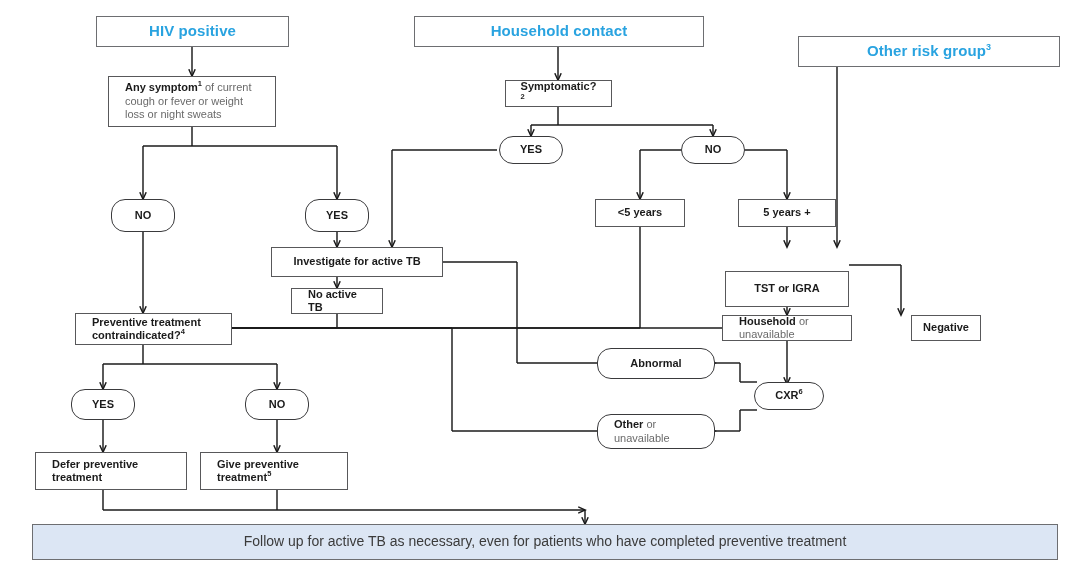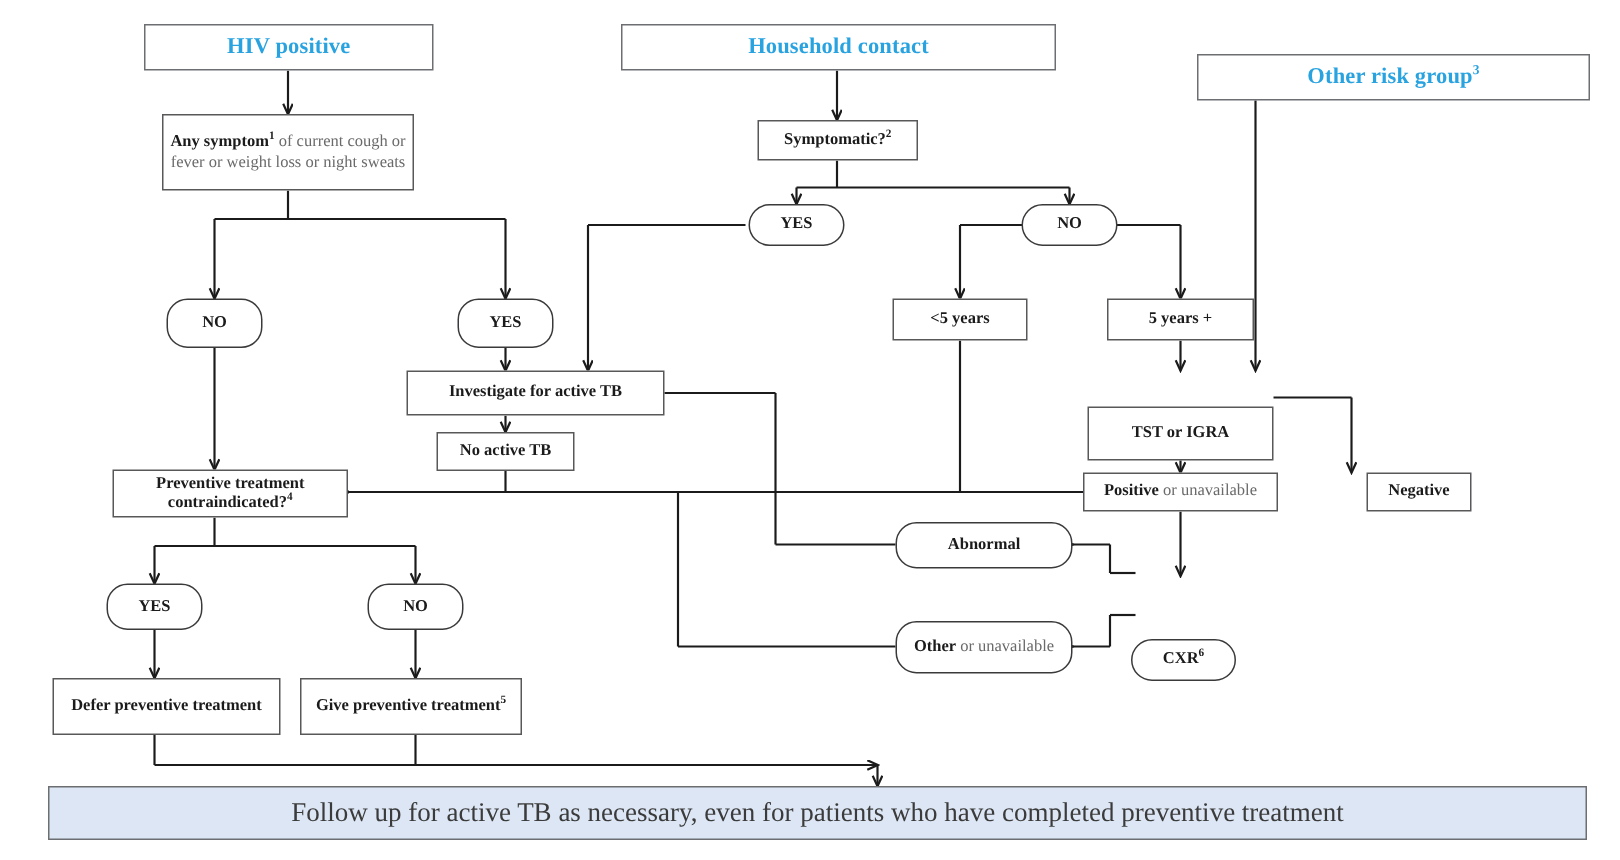--- a/index.html
+++ b/index.html
@@ -8,32 +8,32 @@
     font-family:"Liberation Sans",sans-serif;
     -webkit-font-smoothing:antialiased;
   }
   #stage{position:absolute;left:0;top:0;width:1080px;height:573px;}
 
   
   .node{
     position:absolute;box-sizing:border-box;
     border:1.3px solid #58585a;background:#ffffff;
     display:flex;align-items:center;justify-content:center;
-    text-align:center;color:#1b1b1b;
+    text-align:left;color:#1b1b1b;
     font-size:11px;line-height:1.22;font-weight:700;
-    padding:2px 4px;z-index:3;font-family:Liberation Serif, serif;
+    padding:2px 16px;z-index:3;
   }
   .node.rounded{border-radius:14px;border-width:1.4px;border-color:#3a3a3c;}
   .node.header{
     border:1.4px solid #6d6e71;
     color:#29a3e0;font-weight:700;font-size:15px;letter-spacing:.1px;
   }
   .node.banner{
     background:#dce6f4;border:1.4px solid #6d6e71;
-    color:#3b3b3b;font-weight:400;font-size:18px;
+    color:#3b3b3b;font-weight:400;font-size:14px;
   }
   .light{font-weight:400;color:#6a6a6a;}
   sup{font-size:7.5px;font-weight:700;vertical-align:super;line-height:0;}
   .node.header sup{font-size:9px;}
 
   svg#wires{position:absolute;left:0;top:0;width:1080px;height:573px;z-index:1;}
   svg#wires path,svg#wires line{fill:none;stroke:#1b1b1b;stroke-width:1.45;}
 </style>
 </head>
 <body>
@@ -179,40 +179,40 @@
 
   <div class="node" style="left:260px;top:247px;width:172px;height:30px;margin-left:11px;">
     <span>Investigate for active TB</span>
   </div>
 
   <div class="node" style="left:291px;top:288px;width:92px;height:26px;">
     <span>No active TB</span>
   </div>
 
   <div class="node" style="left:722px;top:315px;width:130px;height:26px;">
-    <span><b>Positive</b><span class="light"> or unavailable</span></span>
+    <span><b>Household</b><span class="light"> or unavailable</span></span>
   </div>
 
   <div class="node" style="left:866px;top:315px;width:70px;height:26px;margin-left:45px;">
     <span>Negative</span>
   </div>
 
   <div class="node" style="left:75px;top:313px;width:157px;height:32px;">
     <span><b>Preventive treatment contraindicated?</b><sup>4</sup></span>
   </div>
 
   <div class="node rounded" style="left:597px;top:348px;width:118px;height:31px;">
     <span>Abnormal</span>
   </div>
 
   <div class="node rounded" style="left:597px;top:414px;width:118px;height:35px;">
     <span><b>Other</b><span class="light"> or unavailable</span></span>
   </div>
 
-  <div class="node rounded" style="left:754px;top:382px;width:70px;height:28px;margin-top:44px;">
+  <div class="node rounded" style="left:754px;top:382px;width:70px;height:28px;">
     <span><span>CXR</span><sup>6</sup></span>
   </div>
 
   <div class="node rounded" style="left:71px;top:389px;width:64px;height:31px;">
     <span>YES</span>
   </div>
 
   <div class="node rounded" style="left:245px;top:389px;width:64px;height:31px;">
     <span>NO</span>
   </div>

